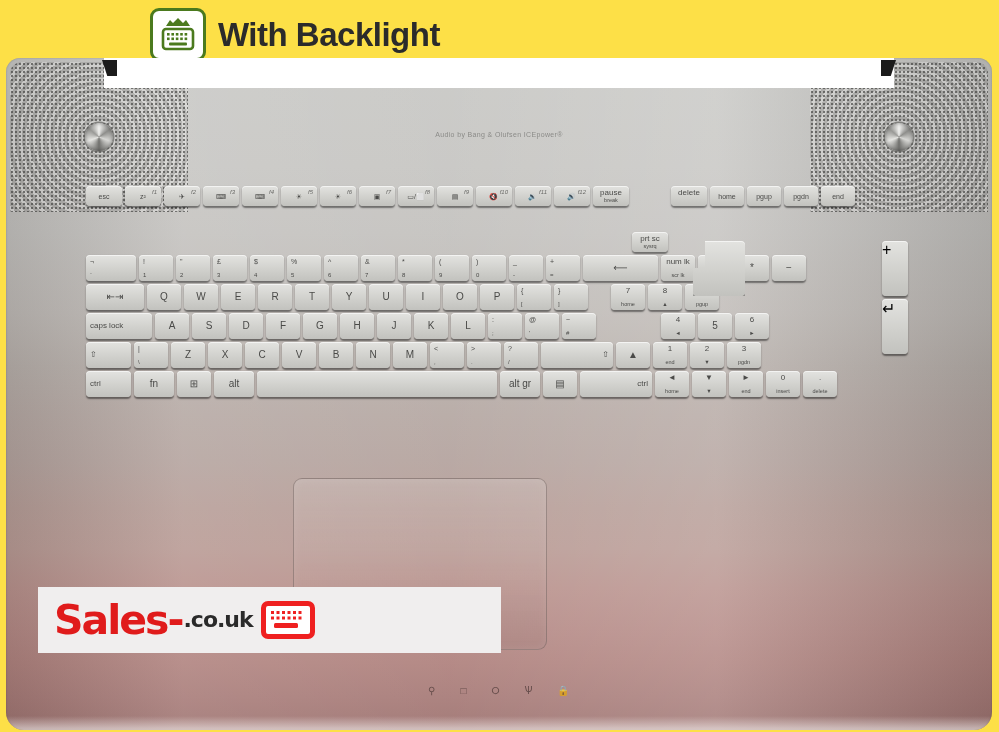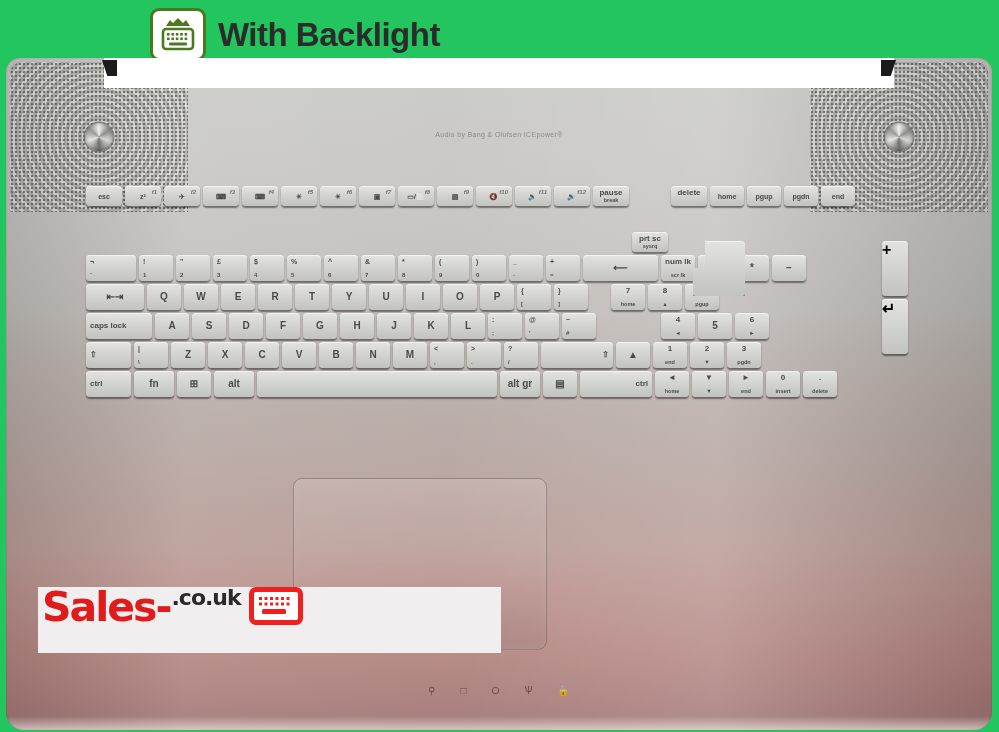--- a/index.html
+++ b/index.html
@@ -1,17 +1,17 @@
 <!DOCTYPE html>
 <html><head>
 <meta charset="utf-8">
 <style>
   html,body{margin:0;padding:0;background:#ffffff;}
   body{width:999px;height:732px;overflow:hidden;font-family:"Liberation Sans",sans-serif;}
-  #stage{position:relative;width:999px;height:732px;background:#22c55e;}
+  #stage{position:relative;width:999px;height:732px;background:#fde047;}
 
   
   .badge{position:absolute;left:150px;top:8px;display:flex;align-items:center;gap:12px;}
   .badge-icon{width:56px;height:53px;border:3px solid #4b7a1e;border-radius:9px;
               box-sizing:border-box;display:flex;align-items:center;justify-content:center;background:#fff;}
   .badge-label{font-size:33px;font-weight:bold;color:#2b2b2b;letter-spacing:-0.5px;white-space:nowrap;}
 
   
   .chassis{position:absolute;left:6px;top:58px;width:986px;height:672px;
            border-radius:14px 14px 18px 18px;overflow:hidden;
@@ -52,21 +52,21 @@
      border-radius:50%;
      background:conic-gradient(#f2f2f0 0deg,#8e8e8b 55deg,#d8d8d5 110deg,#6f6f6c 180deg,
                 #e6e6e3 250deg,#9a9a97 310deg,#f2f2f0 360deg);
      box-shadow:0 0 0 1.5px rgba(90,90,88,.65), inset 0 0 4px rgba(0,0,0,.4);}
 
   
   .brand-audio{position:absolute;left:0;right:0;top:73px;text-align:center;
     font-size:7px;color:#8b8b88;letter-spacing:.35px;}
 
   
-  .keyboard{position:absolute;left:80px;top:128px;width:830px;font-weight:bold;}
+  .keyboard{position:absolute;left:80px;top:128px;width:830px;}
   .krow{display:flex;gap:3px;margin-bottom:3px;position:relative;}
   .key{position:relative;background:linear-gradient(to bottom,#e3e3e0,#cfcfcb 60%,#c2c2be);
        border-radius:4px;box-sizing:border-box;
        box-shadow:0 1.5px 1.5px rgba(0,0,0,.45), inset 0 1px 0 rgba(255,255,255,.6);
        height:26px;flex:0 0 auto;}
   .key .lg{position:absolute;color:#4a4a48;font-size:10px;line-height:1;}
   .key .c{left:0;right:0;top:50%;transform:translateY(-50%);text-align:center;}
   .key .tl{left:4px;top:3px;font-size:7px;}
   .key .bl{left:4px;bottom:3px;font-size:6px;}
   .key .tr{right:4px;top:2.5px;font-size:6px;font-style:italic;color:#6b6b68;}
@@ -93,21 +93,21 @@
      border-radius:9px;border:1px solid rgba(120,105,102,.55);
      background:linear-gradient(to bottom, rgba(255,255,255,.13), rgba(255,255,255,.03) 55%, rgba(0,0,0,.05));
      box-shadow:inset 0 0 10px rgba(255,255,255,.10);}
 
   
   .leds{position:absolute;left:0;right:0;top:628px;display:flex;justify-content:center;gap:25px;}
   .led{font-size:10px;color:#4e3a38;opacity:.75;line-height:1;}
 
   
   .watermark{position:absolute;left:38px;top:587px;width:463px;height:66px;
-     background:#f0eeee;display:flex;padding-left:4px;box-sizing:border-box;}
+     background:#f0eeee;display:flex;align-items:center;padding-left:16px;box-sizing:border-box;}
   .wm-sales{font-family:"DejaVu Sans",sans-serif;font-weight:bold;font-size:41px;
      color:#e01b1b;letter-spacing:-2px;line-height:1;}
   .wm-kb{font-family:"DejaVu Sans",sans-serif;font-weight:bold;font-size:41px;
      color:#161616;letter-spacing:-2px;line-height:1;}
   .wm-tld{font-family:"DejaVu Sans",sans-serif;font-weight:bold;font-size:22px;
      color:#2a2a2a;letter-spacing:-1px;line-height:1;margin-left:1px;}
   .wm-icon{width:54px;height:38px;border:5px solid #ef2020;border-radius:7px;
      margin-left:8px;box-sizing:border-box;display:flex;align-items:center;justify-content:center;background:#fff;}
 </style>
 </head>

